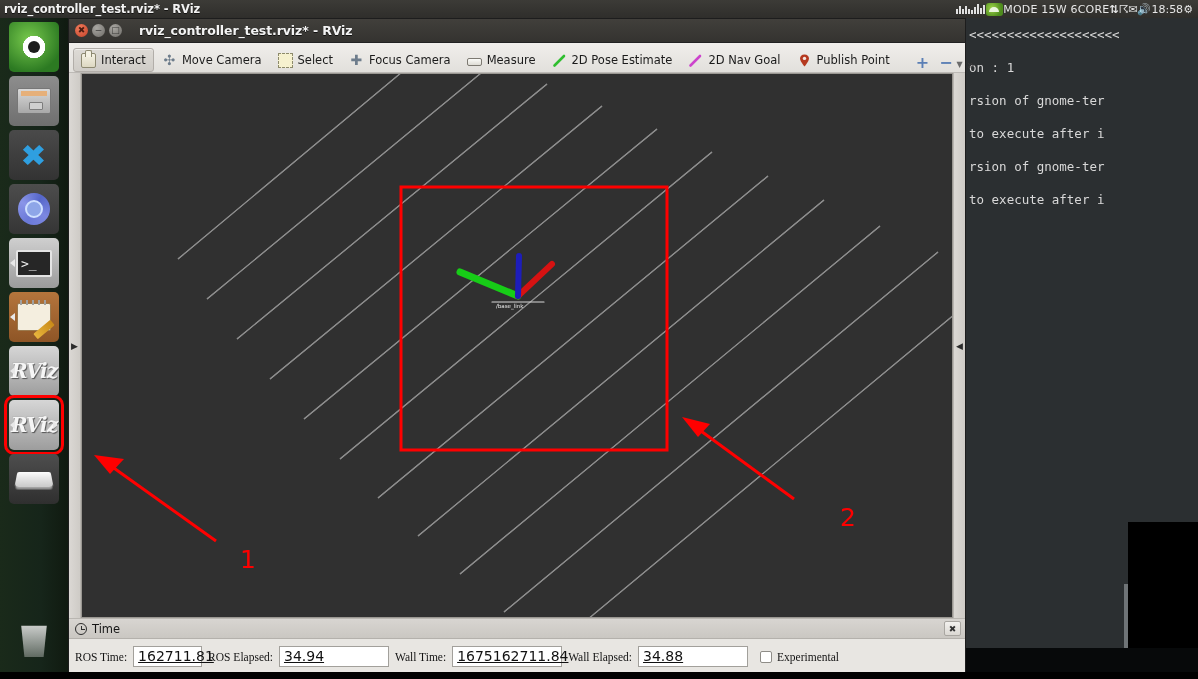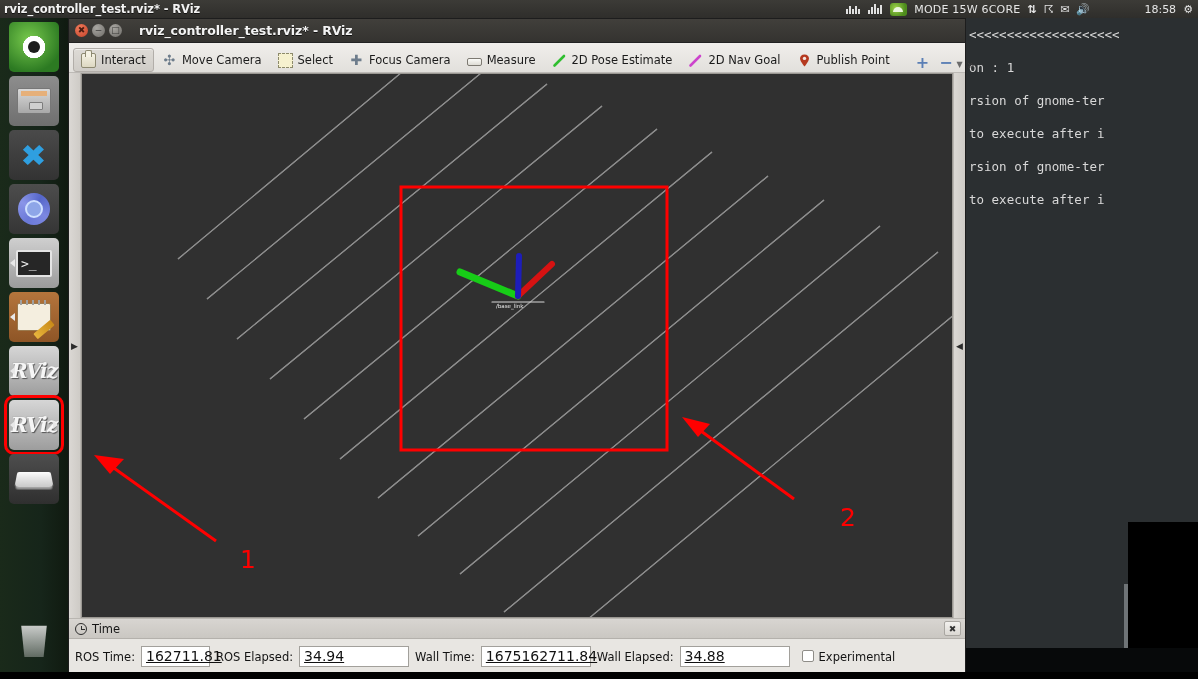--- a/index.html
+++ b/index.html
@@ -17,40 +17,40 @@
     background: linear-gradient(#3c3b37, #2f2e2b);
     color: #e8e8e8;
     font-size: 11px;
     display: flex; align-items: center;
   }
   #top-panel .window-title {
     margin-left: 4px; font-weight: bold; font-size: 11.5px;
     color: #f2f2f2; letter-spacing: -0.1px;
     text-shadow: 0 1px 0 rgba(0,0,0,.6);
   }
-  #tray { margin-left: auto; display: flex; align-items: center; gap: 7px; padding-right: 5px; }
+  #tray { margin-left: auto; display: flex; align-items: center; padding-right: 5px; }
   #tray .tray-item { display: flex; align-items: center; font-size: 11px; color: #e6e6e6; }
   .ind-bars { display: inline-block; width: 15px; height: 12px; position: relative; }
   .ind-bars i {
     position: absolute; bottom: 1px; width: 2px; background: #e0e0e0; display: block;
   }
   .nv-leaf {
     width: 17px; height: 13px; border-radius: 3px;
     background: radial-gradient(circle at 35% 40%, #9fd44a, #4e8c1d 70%);
     position: relative;
   }
   .nv-leaf::after {
     content: ""; position: absolute; left: 3px; top: 4px; width: 10px; height: 5px;
     border-radius: 50%/100% 100% 0 0; background: #eaf5dd;
   }
   .mode-text { font-size: 11.5px; color: #dcdcdc; letter-spacing: .2px; }
   .arrows-ud { font-size: 12px; color: #ededed; font-weight: bold; }
   .bt-icon { font-size: 12px; color: #6e6e6e; }
   .mail-icon, .vol-icon, .gear-icon { font-size: 12.5px; color: #e4e4e4; }
-  .clock-text { font-size: 11.5px; color: #ededed; margin-left: 47px; }
+  .clock-text { font-size: 11.5px; color: #ededed; }
 
   
   #launcher {
     position: absolute; left: 0; top: 18px; width: 68px; height: 661px;
     background: linear-gradient(to right, #1a2a1a, #16251a 60%, #101a10);
     padding-top: 4px;
     display: flex; flex-direction: column; align-items: center;
   }
   .launcher-icon {
     width: 50px; height: 50px; margin-bottom: 4px;
@@ -241,21 +241,21 @@
   }
   #time-row1 {
     display: flex; align-items: center; padding: 7px 6px 0 6px; gap: 6px;
     font-size: 11.5px; color: #131313;
   }
   .tfield {
     background: #ffffff; border: 1px solid #a2a09b;
     height: 21px; line-height: 19px; padding: 0 4px;
     font-size: 14px; color: #111; text-decoration: underline;
   }
-  .tlabel { white-space: nowrap; font-size: 11.5px; }
+  .tlabel { white-space: nowrap; font-size: 11.5px; font-family: Liberation Serif, serif; }
   #time-row2 { display: flex; align-items: center; padding: 6px 6px 0 6px; }
   #reset-btn {
     background: linear-gradient(#f6f4f1, #e2dfda); border: 1px solid #a9a6a1;
     border-radius: 3px; height: 21px; line-height: 19px; padding: 0 9px;
     font-size: 11.5px; color: #111;
   }
   #fps-label { margin-left: auto; font-size: 11.5px; color: #131313; padding-right: 30px; }
   .chk {
     width: 12px; height: 12px; background: #fff; border: 1px solid #8f8d88;
     border-radius: 2px; display: inline-block; margin-right: 5px; flex: 0 0 auto;

